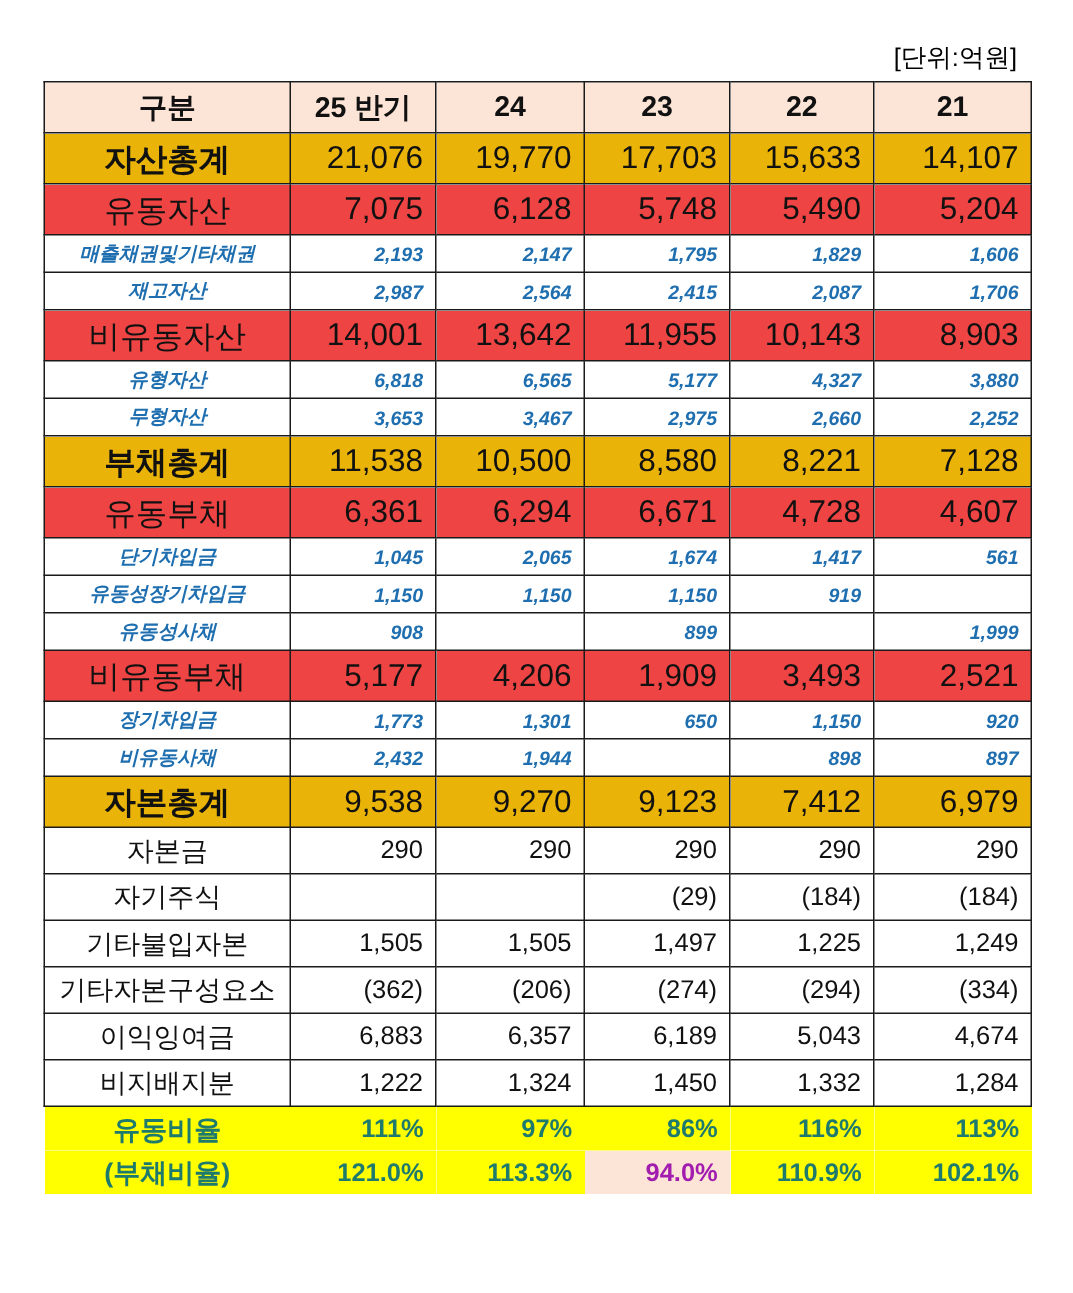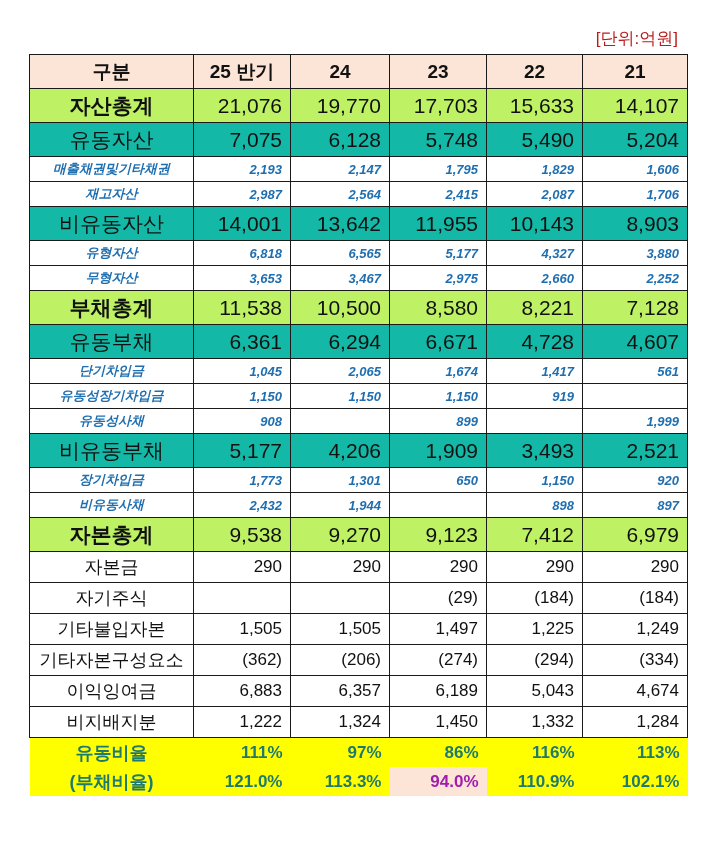--- a/index.html
+++ b/index.html
@@ -1,27 +1,27 @@
 <!DOCTYPE html>
 <html><head>
   <meta charset="utf-8">
   <style>
     html, body { margin: 0; padding: 0; background: #ffffff; }
     body { width: 715px; height: 862px; position: relative; overflow: hidden;
            font-family: "Liberation Sans", "DejaVu Sans", sans-serif; color: #111; }
-    .unit { position: absolute; right: 37px; top: 27px; font-size: 17px; color: #b91c1c; }
+    .unit { position: absolute; right: 37px; top: 27px; font-size: 17px; color: #000000; }
     table.bs { position: absolute; left: 29px; top: 54px; border-collapse: collapse;
                table-layout: fixed; width: 658px; }
     table.bs td { border: 1.5px solid #1a1a1a; padding: 0 8px; white-space: nowrap; overflow: hidden; }
     col.c0 { width: 164px; } col.c1 { width: 97px; } col.c2 { width: 99px; }
     col.c3 { width: 97px; } col.c4 { width: 96px; } col.c5 { width: 105px; }
     tr.hdr td { background: #fce4d6; height: 33px; font-weight: bold; font-size: 19px; text-align: center; }
-    tr.total td { background: #bef264; height: 33px; font-size: 21px; text-align: right; }
+    tr.total td { background: #eab308; height: 33px; font-size: 21px; text-align: right; }
     tr.total td.lbl { font-weight: bold; text-align: center; }
-    tr.major td { background: #14b8a6; height: 33px; font-size: 21px; text-align: right; }
+    tr.major td { background: #ef4444; height: 33px; font-size: 21px; text-align: right; }
     tr.major td.lbl { text-align: center; font-size: 21px; }
     tr.sub td { background: #ffffff; height: 24px; font-size: 13px; font-weight: bold; font-style: italic;
                 color: #1f6fb0; text-align: right; }
     tr.sub td.lbl { text-align: center; font-weight: bold; }
     tr.eq td { background: #ffffff; height: 30px; font-size: 17px; text-align: right; }
     tr.eq td.lbl { text-align: center; font-size: 18px; }
     tr.ratio td { background: #ffff00; height: 29px; border: none; font-weight: bold; font-size: 17px;
                   color: #1f7a6e; text-align: right; }
     tr.ratio td.lbl { text-align: center; font-size: 18px; }
     tr.ratio td.pink { background: #fce4d6; color: #a21caf; }

